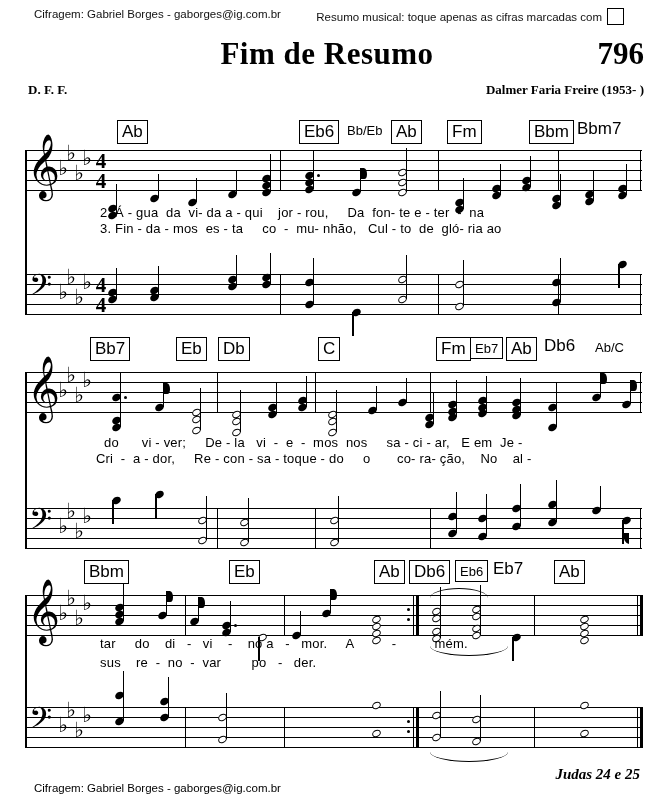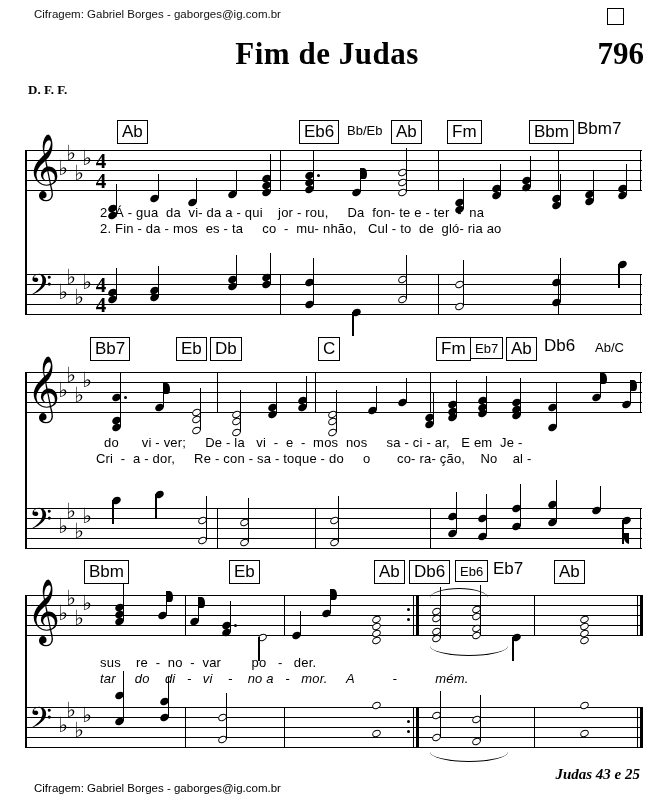--- a/index.html
+++ b/index.html
@@ -45,25 +45,27 @@
   .ftr-left{position:absolute;left:34px;top:782px;font-size:11.5px;}
   .scripture{position:absolute;right:14px;top:766px;font-family:"Liberation Serif",serif;
              font-weight:bold;font-style:italic;font-size:15px;}
 </style>
 </head>
 <body>
 
 <div class="page">
   <div class="hdr-small hdr-left">Cifragem: Gabriel Borges - gaborges@ig.com.br</div>
   <div class="hdr-small hdr-right">
+    <span>Resumo musical: toque apenas as cifras marcadas com</span>
     <span class="checkbox"></span>
   </div>
-  <div class="title">Fim de Judas</div>
+  <div class="title">Fim de Resumo</div>
   <div class="hymn-no">796</div>
   <div class="initials">D. F. F.</div>
+  <div class="composer">Dalmer Faria Freire (1953-   )</div>
 
   <div id="score">
       <div class="chord boxed" style="left: 117px; top: 120px;">Ab</div>
       <div class="chord boxed" style="left: 299px; top: 120px;">Eb6</div>
       <div class="chord small" style="left: 347px; top: 120px;">Bb/Eb</div>
       <div class="chord boxed" style="left: 391px; top: 120px;">Ab</div>
       <div class="chord boxed" style="left: 447px; top: 120px;">Fm</div>
       <div class="chord boxed" style="left: 529px; top: 120px;">Bbm</div>
       <div class="chord" style="left: 577px; top: 120px;">Bbm7</div>
       <div class="sysline" style="left: 25px; top: 150px; height: 165px;"></div>
@@ -206,24 +208,24 @@
         <div class="ng" style="left: 593px; top: 0px;">
           <div class="head f" style="left: 0px; top: -13.5px;"></div>
           <div class="stem" style="left: 0px; top: -10px; height: 24px;"></div>
         </div>
         <div class="bar" style="left: 255px; width: 1.2px;"></div>
         <div class="bar" style="left: 413px; width: 1.2px;"></div>
         <div class="bar" style="left: 533px; width: 1.2px;"></div>
         <div class="bar" style="left: 615px; width: 1.2px;"></div>
       </div>
       <div class="lyric" style="left: 100px; top: 205px;">2. Á - gua  da  vi- da a - qui    jor - rou,     Da  fon- te e - ter  -  na</div>
-      <div class="lyric" style="left: 100px; top: 221px;">2. Fin - da - mos  es - ta     co  -  mu- nhão,   Cul - to  de  gló- ria ao</div>
+      <div class="lyric" style="left: 100px; top: 221px;">3. Fin - da - mos  es - ta     co  -  mu- nhão,   Cul - to  de  gló- ria ao</div>
       <div class="chord boxed" style="left: 90px; top: 337px;">Bb7</div>
       <div class="chord boxed" style="left: 176px; top: 337px;">Eb</div>
-      <div class="chord boxed" style="left: 210px; top: 337px;">Db</div>
+      <div class="chord boxed" style="left: 218px; top: 337px;">Db</div>
       <div class="chord boxed" style="left: 318px; top: 337px;">C</div>
       <div class="chord boxed" style="left: 436px; top: 337px;">Fm</div>
       <div class="chord boxed small" style="left: 470px; top: 337px;">Eb7</div>
       <div class="chord boxed" style="left: 506px; top: 337px;">Ab</div>
       <div class="chord" style="left: 544px; top: 337px;">Db6</div>
       <div class="chord small" style="left: 595px; top: 337px;">Ab/C</div>
       <div class="sysline" style="left: 25px; top: 372px; height: 177px;"></div>
       <div class="staff" style="top: 372px;">
         <div class="clef" style="font-size: 56px; left: 2px; top: -12px;">𝄞</div>
         <div class="flat" style="left: 33px; top: 8px;">♭</div>
@@ -518,21 +520,21 @@
         <div class="bar" style="left: 259px; width: 1.2px;"></div>
         <div class="bar" style="left: 388px; width: 1.2px;"></div>
         <div class="bar" style="left: 391px; width: 3.2px;"></div>
         <div class="rdot" style="left: 382px; top: 13px;"></div>
         <div class="rdot" style="left: 382px; top: 23px;"></div>
         <div class="bar" style="left: 509px; width: 1.2px;"></div>
         <div class="bar" style="left: 612px; width: 1.2px;"></div>
         <div class="bar" style="left: 615px; width: 3.2px;"></div>
       </div>
       <div class="lyric" style="left: 100px; top: 655px;">sus    re  -  no  -  var        po   -   der.</div>
-      <div class="lyric" style="left: 100px; top: 671px; font-style: italic;">tar     do    di   -   vi    -    no a   -   mor.     A          -          mém.</div>
+      <div class="lyric" style="left: 100px; top: 636px;">tar     do    di   -   vi    -    no a   -   mor.     A          -          mém.</div>
       <div class="tie over" style="left: 430px; top: 588px; width: 58px;"></div>
       <div class="tie" style="left: 430px; top: 646px; width: 78px;"></div>
       <div class="tie" style="left: 430px; top: 752px; width: 78px;"></div>
     </div>
 
   <div class="ftr-left">Cifragem: Gabriel Borges - gaborges@ig.com.br</div>
-  <div class="scripture">Judas 43 e 25</div>
+  <div class="scripture">Judas 24 e 25</div>
 </div>
 
 </body></html>

